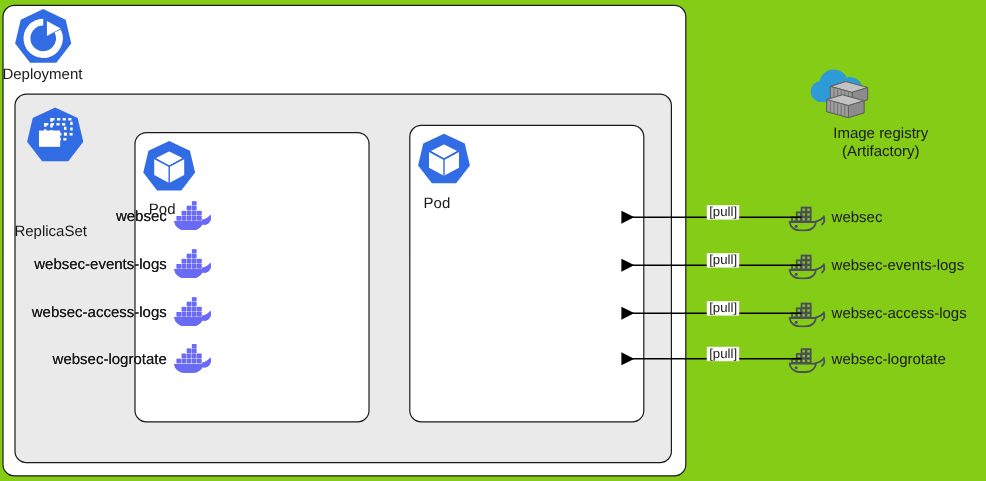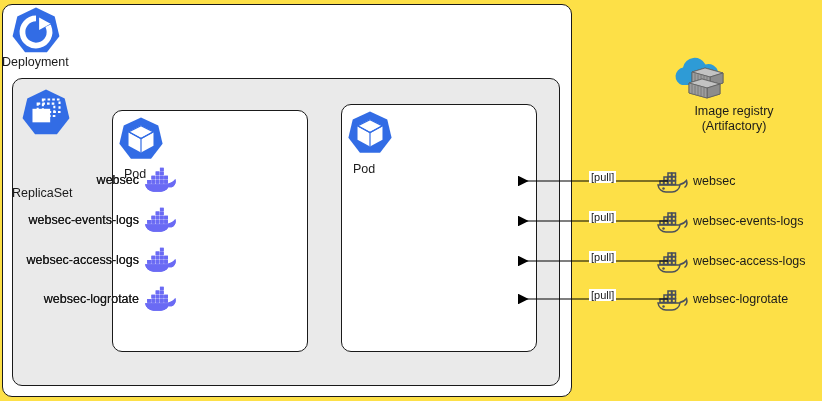--- a/index.html
+++ b/index.html
@@ -7,21 +7,21 @@
     padding: 0;
     background: #ffffff;
   }
   body {
     font-family: "Liberation Sans", sans-serif;
   }
   #canvas {
     position: relative;
     width: 822px;
     height: 401px;
-    background: #fde047;
+    background: #84cc16;
     overflow: hidden;
   }
 
   
   .box {
     position: absolute;
     box-sizing: border-box;
     border: 1px solid #1a1a1a;
     border-radius: 10px;
     background: #ffffff;

